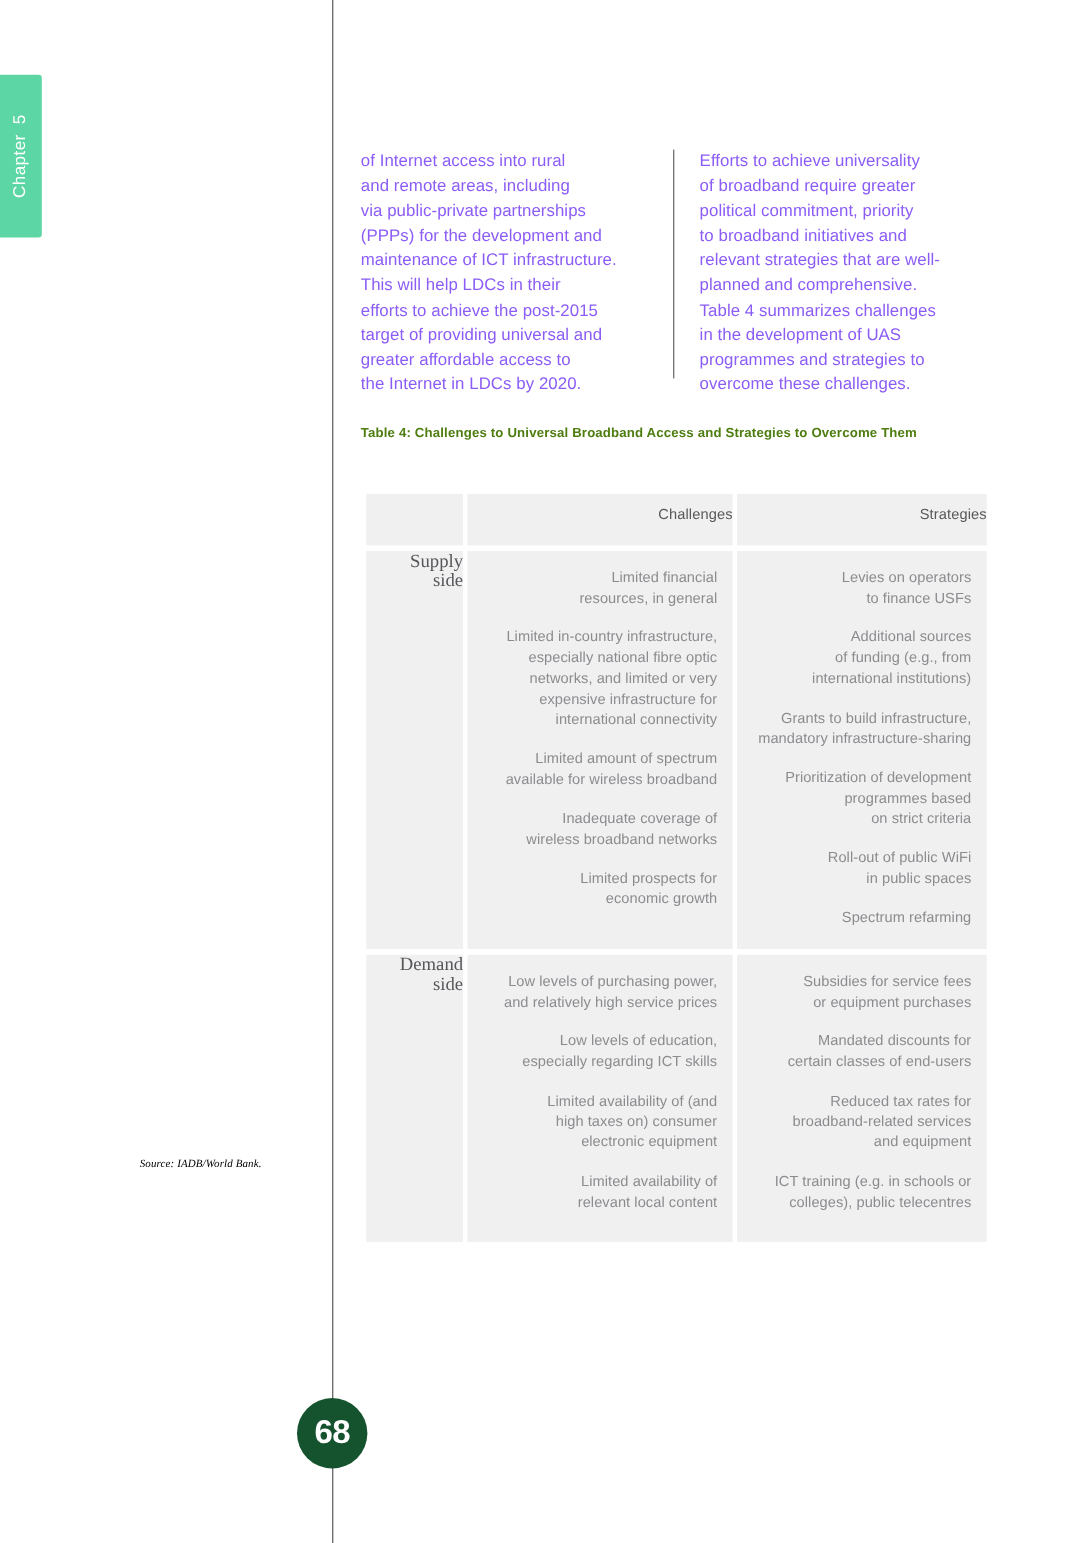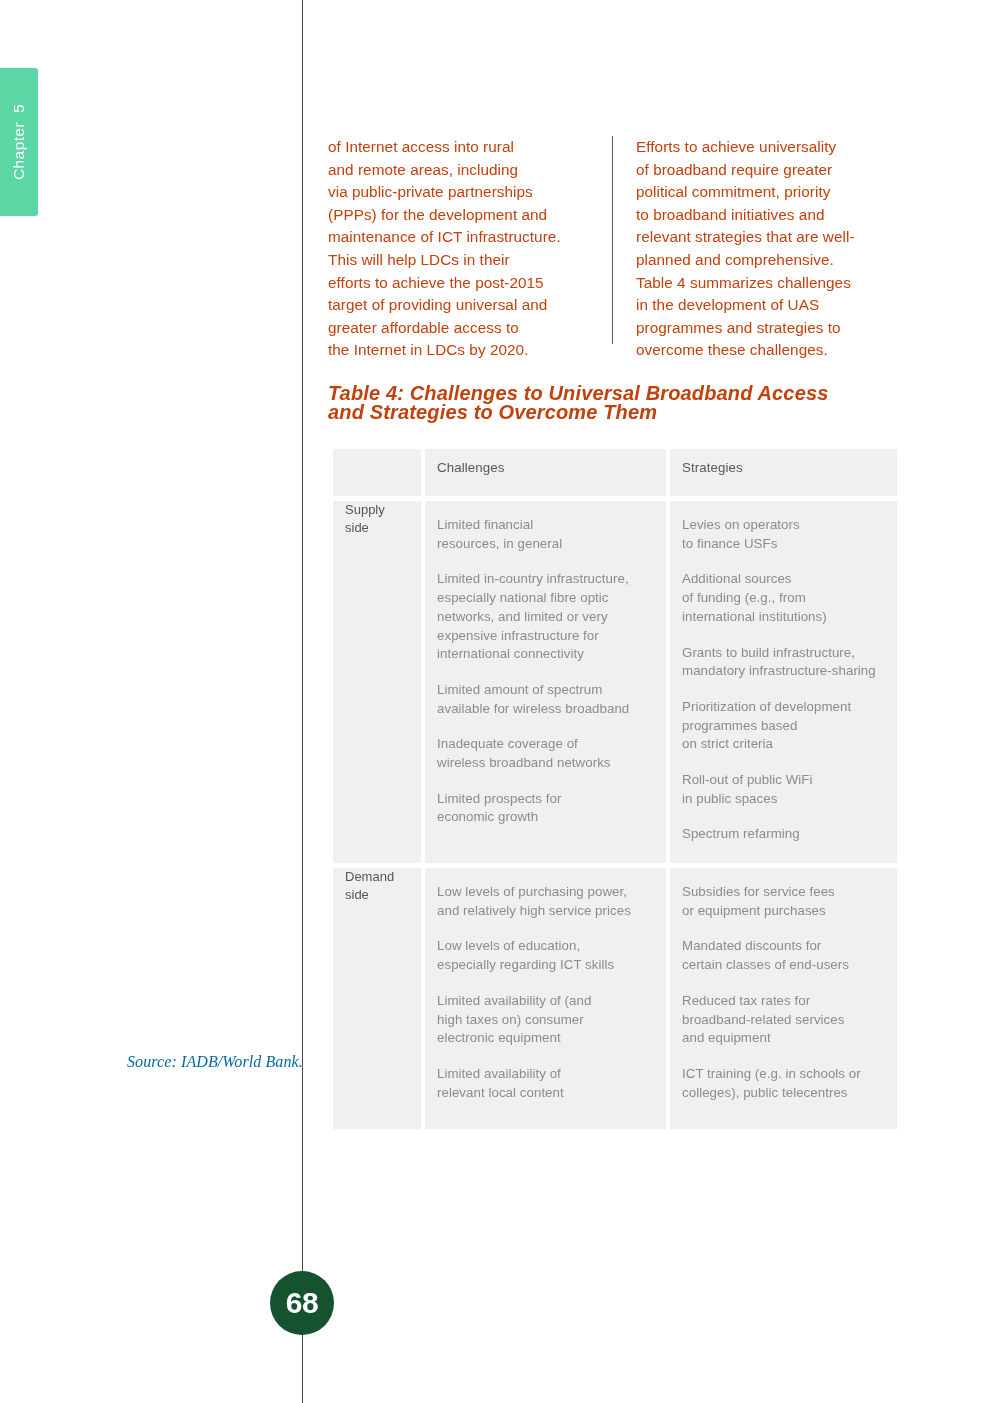--- a/index.html
+++ b/index.html
@@ -76,58 +76,57 @@
     position: absolute;
     left: 612px;
     top: 136px;
     width: 1.2px;
     height: 208px;
     background: #56565a;
   }
   .textcol {
     position: absolute;
     top: 136px;
-    color: #c2410c;
+    color: #8b5cf6;
     font-size: 15.3px;
     line-height: 22.6px;
     letter-spacing: 0.05px;
   }
   .textcol.left  { left: 328px; width: 272px; }
   .textcol.right { left: 636px; width: 252px; }
   .textcol p { margin: 0; white-space: pre-line; }
 
   
   .table-caption {
     position: absolute;
     left: 328px;
     top: 384px;
     width: 540px;
-    color: #c2410c;
-    font-size: 20px;
+    color: #4d7c0f;
+    font-size: 12px;
     font-weight: bold;
     line-height: 18.5px;
     letter-spacing: 0.15px;
-    font-style: italic;
   }
 
   
   .tbl {
     position: absolute;
     left: 329px;
     top: 449px;
     width: 564px;
     border-collapse: separate;
     border-spacing: 4px 0;
     table-layout: fixed;
   }
   .tbl td, .tbl th {
     background: #f0f0f0;
     vertical-align: top;
     padding: 0;
-    text-align: left;
+    text-align: right;
     font-weight: normal;
   }
   .col-label  { width: 88px; }
   .col-chal   { width: 241px; }
   .col-strat  { width: 227px; }
 
   .hdr-cell {
     height: 36px;
     padding: 11px 0 0 12px !important;
     color: #58585b;
@@ -139,48 +138,49 @@
 
   .spacer-row td {
     background: #ffffff;
     height: 5px;
     padding: 0 !important;
   }
 
   .rowlabel {
     padding: 0 0 0 12px !important;
     color: #55565a;
-    font-size: 13px;
+    font-size: 17px;
     font-weight: bold;
     line-height: 18px;
     vertical-align: middle;
+    font-family: Liberation Serif, serif;
   }
   .body-cell {
     padding: 15px 14px 14px 12px !important;
     color: #8b8c8f;
     font-size: 13.3px;
     line-height: 18.7px;
     letter-spacing: 0.05px;
     margin-top: 15px;
   }
   .body-cell .item { margin: 0 0 17px 0; white-space: pre-line; }
   .body-cell .item:last-child { margin-bottom: 0; }
 
   .supply-cell { height: 333px; }
   .demand-cell { height: 232px; }
 
   
   .source-note {
     position: absolute;
     left: 127px;
     top: 1053px;
-    color: #0369a1;
+    color: #000000;
     font-family: "Liberation Serif", serif;
     font-style: italic;
-    font-size: 16px;
+    font-size: 10px;
     letter-spacing: 0.1px;
     white-space: nowrap;
   }
 </style>
 </head>
 <body>
 
 <div class="chapter-tab">
   <div class="chapter-tab-inner">
     <span>Chapter</span>

